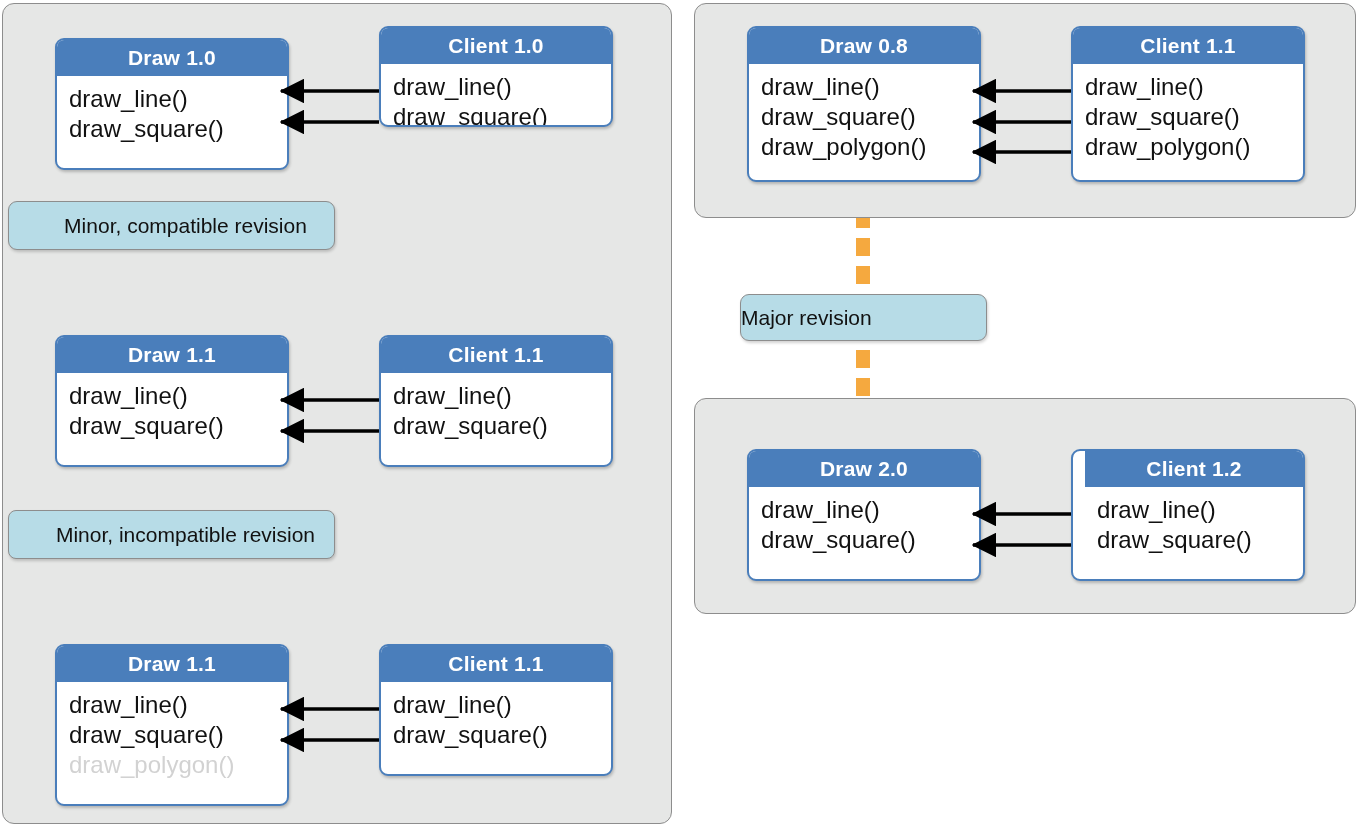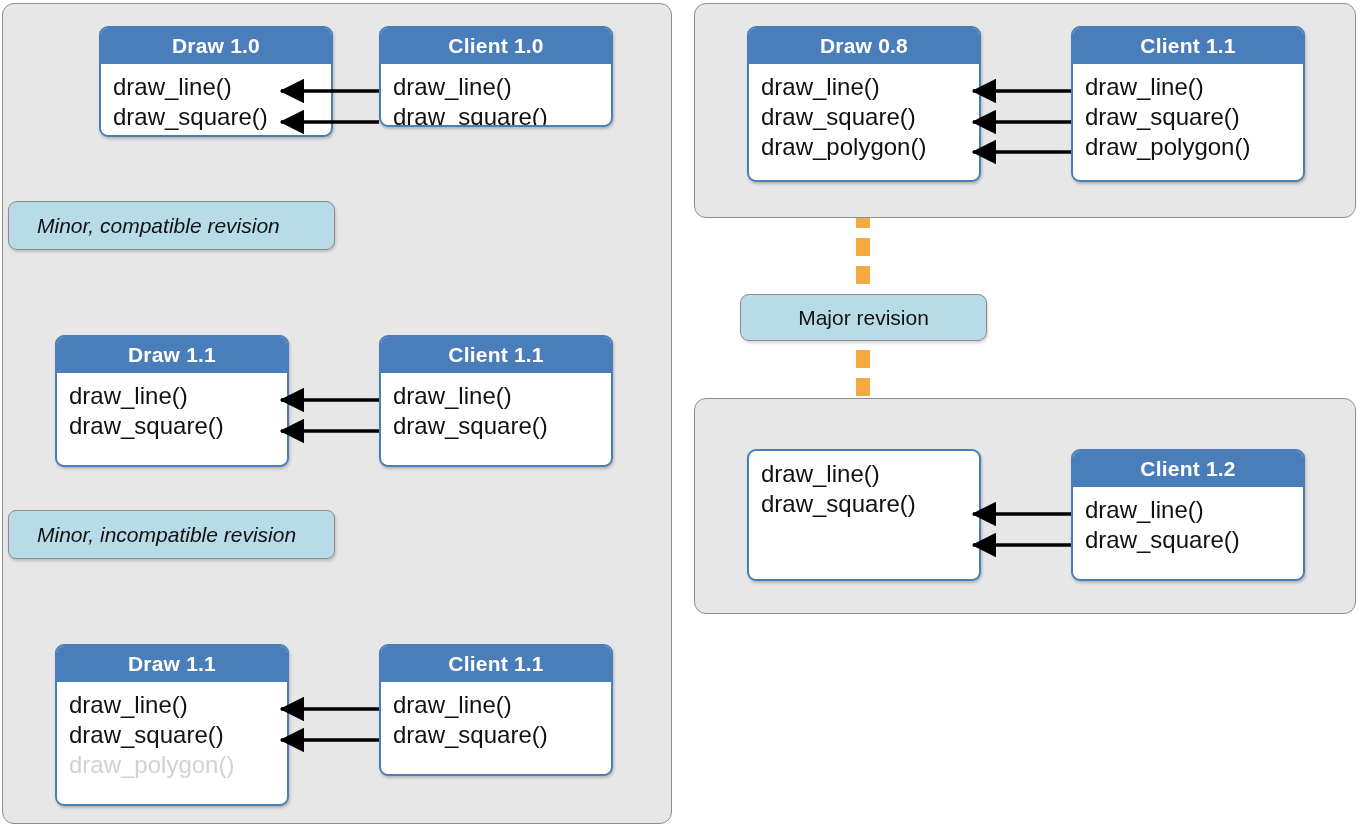--- a/index.html
+++ b/index.html
@@ -63,22 +63,22 @@
     background: #b7dce7;
     border: 1.5px solid #8d8d8d;
     border-radius: 9px;
     box-sizing: border-box;
     color: #111111;
     font-size: 21px;
     display: flex;
     align-items: center;
     box-shadow: 1px 2px 3px rgba(0,0,0,0.18);
   }
-  .revlabel.pad-left { justify-content: flex-start; padding-left: 28px; font-style: italic; }
-  .revlabel.center   { justify-content: center; }
+  .revlabel.pad-left { justify-content: center; padding-left: 28px; }
+  .revlabel.center   { }
 
   
   svg.overlay {
     position: absolute;
     left: 0;
     top: 0;
     width: 1362px;
     height: 828px;
     pointer-events: none;
   }
@@ -116,21 +116,21 @@
     <polygon points="148,587 194,587 194,597 206,597 171,631 136,597 148,597" fill="#f5a93f" stroke="#ffffff" stroke-width="4" stroke-linejoin="round"></polygon>
   </g>
 
   <g>
     <line x1="863" y1="182" x2="863" y2="420" stroke="#ffffff" stroke-width="22" stroke-dasharray="18 10" stroke-linecap="butt"></line>
     <line x1="863" y1="182" x2="863" y2="420" stroke="#f5a93f" stroke-width="14" stroke-dasharray="18 10" stroke-linecap="butt"></line>
     <polygon points="840,413 886,413 886,423 898,423 863,457 828,423 840,423" fill="#f5a93f" stroke="#ffffff" stroke-width="4" stroke-linejoin="round"></polygon>
   </g>
 </svg>
 
-<div class="classbox" style="left:55px; top:26px; width:234px; height:111px;margin-left:44px;">
+<div class="classbox" style="left:55px; top:38px; width:234px; height:132px;">
   <div class="cb-header">Draw 1.0</div>
   <div class="cb-body">
     <div class="cb-method">draw_line()</div>
     <div class="cb-method">draw_square()</div>
   </div>
 </div>
 
 <div class="classbox" style="left:379px; top:26px; width:234px; height:101px;">
   <div class="cb-header">Client 1.0</div>
   <div class="cb-body">
@@ -196,27 +196,28 @@
     <div class="cb-method">draw_square()</div>
     <div class="cb-method">draw_polygon()</div>
   </div>
 </div>
 
 <div class="revlabel center" style="left:740px; top:294px; width:247px; height:47px;">
   <span>Major revision</span>
 </div>
 
 <div class="classbox" style="left:747px; top:449px; width:234px; height:132px;">
-  <div class="cb-body">
-    <div class="cb-method">draw_line()</div>
-    <div class="cb-method">draw_square()</div>
-  </div>
-</div>
-
-<div class="classbox" style="left:1071px; top:449px; width:234px; height:132px;">
+  <div class="cb-header">Draw 2.0</div>
+  <div class="cb-body">
+    <div class="cb-method">draw_line()</div>
+    <div class="cb-method">draw_square()</div>
+  </div>
+</div>
+
+<div class="classbox" style="left:1071px; top:449px; width:234px; height:132px;padding-left:12px;">
   <div class="cb-header">Client 1.2</div>
   <div class="cb-body">
     <div class="cb-method">draw_line()</div>
     <div class="cb-method">draw_square()</div>
   </div>
 </div>
 
 <svg class="overlay arrowlayer" viewBox="0 0 1362 828" xmlns="http://www.w3.org/2000/svg" aria-hidden="true">
   <defs>
     <marker id="ah" viewBox="0 0 10 10" refX="9.4" refY="5" markerWidth="7.2" markerHeight="7.2" orient="auto-start-reverse">

